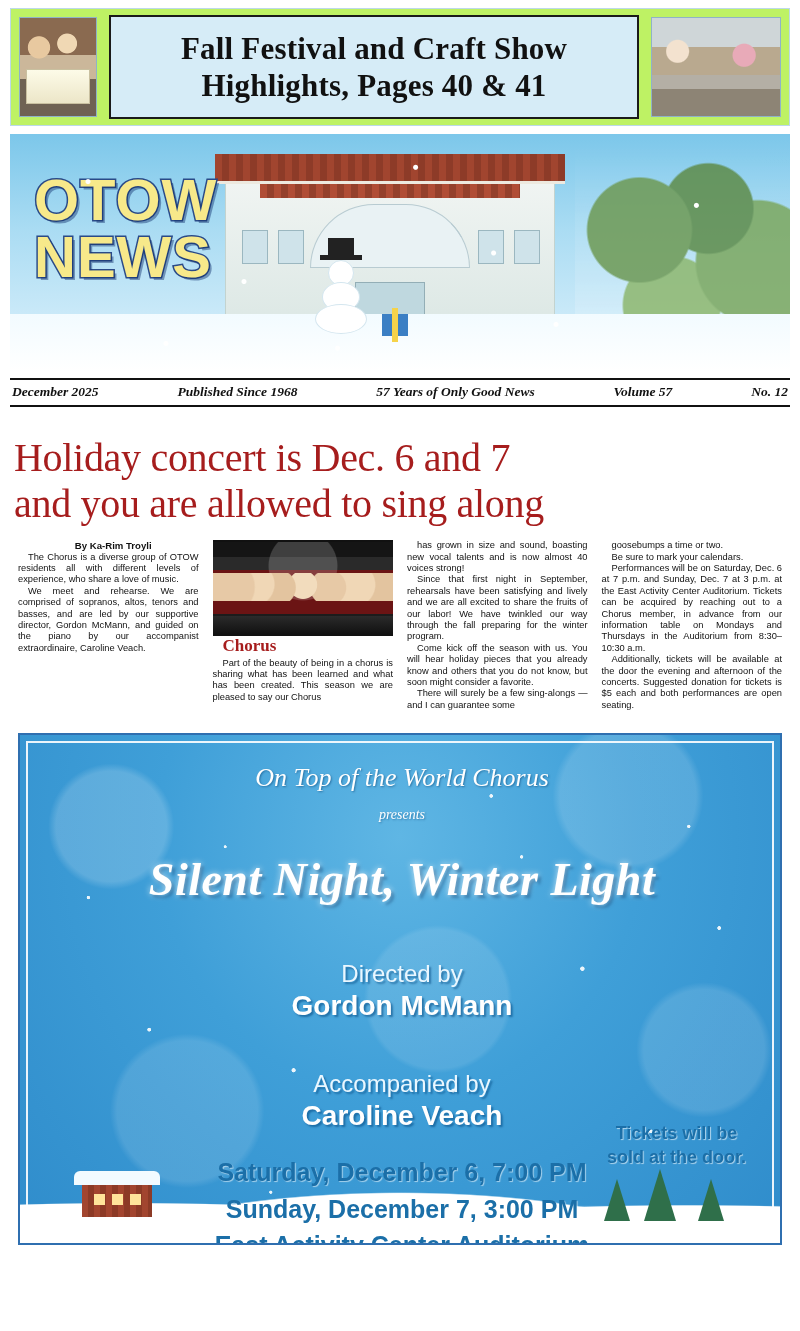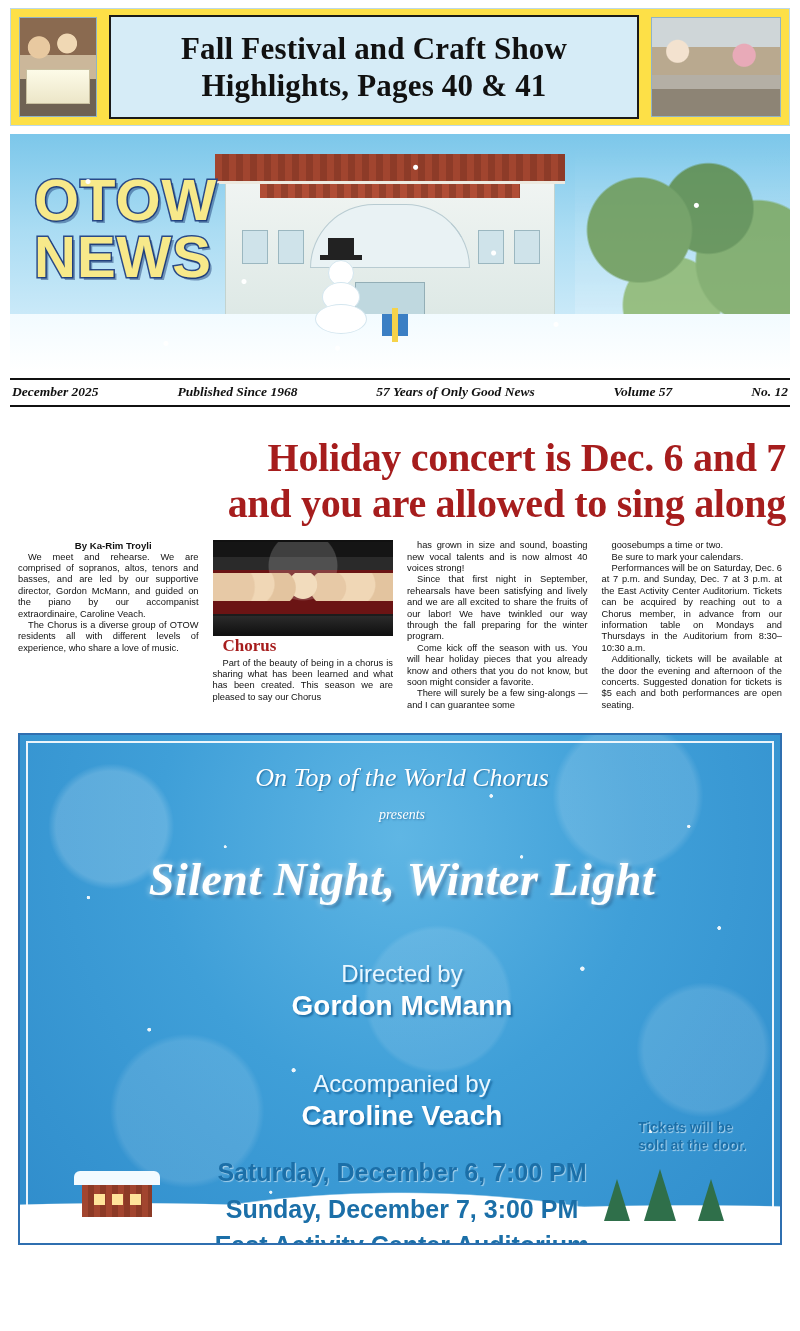--- a/index.html
+++ b/index.html
@@ -9,21 +9,21 @@
     background: #ffffff;
     font-family: "Liberation Sans", sans-serif;
     overflow: hidden;
     position: relative;
   }
 
   
   .top-banner {
     margin: 8px 10px 0 10px;
     height: 118px;
-    background: #fde047;
+    background: #bef264;
     border: 1px solid #bcd9e8;
     display: flex;
     align-items: stretch;
     position: relative;
   }
   .banner-photo {
     width: 78px; margin: 8px;
     border: 1px solid #8fb3c7;
     position: relative;
     overflow: hidden;
@@ -160,23 +160,23 @@
     font-style: italic;
     font-weight: bold;
     font-size: 13.5px;
     color: #111;
   }
   .folio span { white-space: nowrap; }
 
   
   .headline {
     margin: 28px 14px 14px 14px;
-    text-align: right;
-    font-family: "Liberation Serif", serif;
-    font-weight: bold;
+    text-align: left;
+    font-family: "Liberation Serif", serif;
+    font-weight: normal;
     font-size: 40px;
     line-height: 1.14;
     color: #a61d1d;
     letter-spacing: -.3px;
   }
 
   
   .article {
     margin: 6px 18px 0 18px;
     display: grid;
@@ -313,23 +313,23 @@
   .p-sub-label2 { margin-top: 48px; }
   .p-dates {
     margin-top: 22px;
     font-weight: bold;
     font-size: 25px;
     color: #1b6fa8;
     line-height: 1.45;
     text-shadow: 1px 1px 1px rgba(255,255,255,.55);
   }
   .p-tickets {
-    position: absolute; right: 34px; bottom: 88px; z-index: 4;
-    font-weight: bold; font-size: 14px; line-height: 1.35;
-    color: #1b6fa8; 
+    position: absolute; right: 34px; bottom: 74px; z-index: 4;
+    font-weight: bold; font-size: 18px; line-height: 1.35;
+    color: #1b6fa8; text-align: center;
     text-shadow: 1px 1px 1px rgba(255,255,255,.6);
   }
   .p-snowbank {
     position:absolute; left:0; right:0; bottom:0; height:64px; z-index:2;
     background:
       radial-gradient(ellipse at 14% 120%, #ffffff 0 48%, transparent 49%),
       radial-gradient(ellipse at 50% 150%, #ffffff 0 60%, transparent 61%),
       radial-gradient(ellipse at 88% 120%, #ffffff 0 46%, transparent 47%),
       linear-gradient(transparent 40%, #f4fbff 85%);
   }
@@ -404,22 +404,22 @@
 
 <div class="headline">
   <div>Holiday concert is Dec. 6 and 7</div>
   <div>and you are allowed to sing along</div>
 </div>
 
 <div class="article">
 
   <div>
     <p class="byline">By Ka-Rim Troyli</p>
+    <p>The Chorus is a diverse group of OTOW residents all with different levels of experience, who share a love of music.</p>
     <p>We meet and rehearse. We are comprised of sopranos, altos, tenors and basses, and are led by our supportive director, Gordon McMann, and guided on the piano by our accompanist extraordinaire, Caroline Veach.</p>
-    <p>The Chorus is a diverse group of OTOW residents all with different levels of experience, who share a love of music.</p>
   </div>
 
   <div>
     <div class="photo-chorus">
       <div class="heads"></div>
       <div class="stage"></div>
     </div>
     <p class="cap-chorus">Chorus</p>
     <p>Part of the beauty of being in a chorus is sharing what has been learned and what has been created. This season we are pleased to say our Chorus</p>
   </div>

